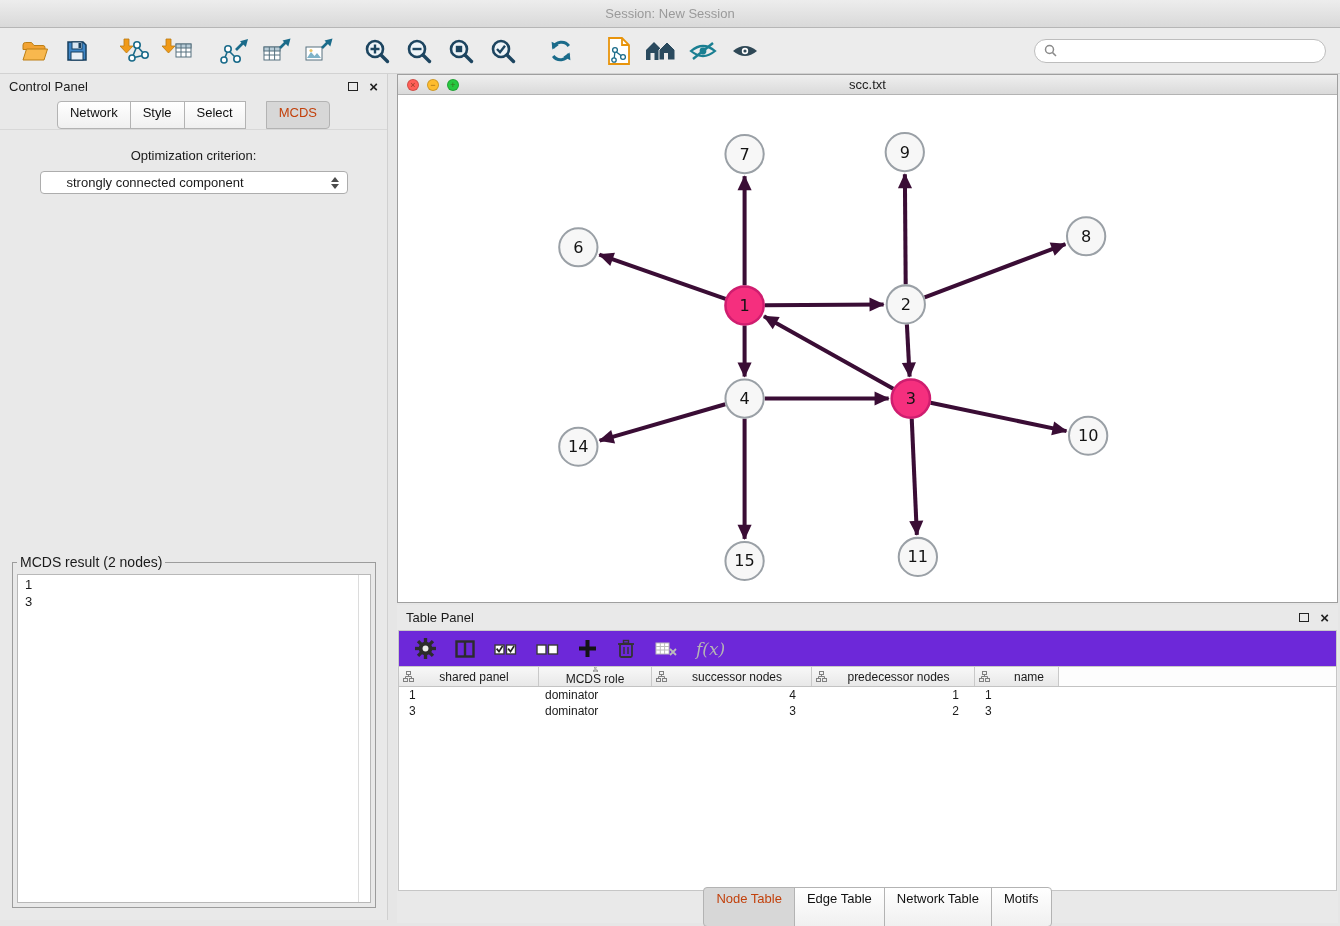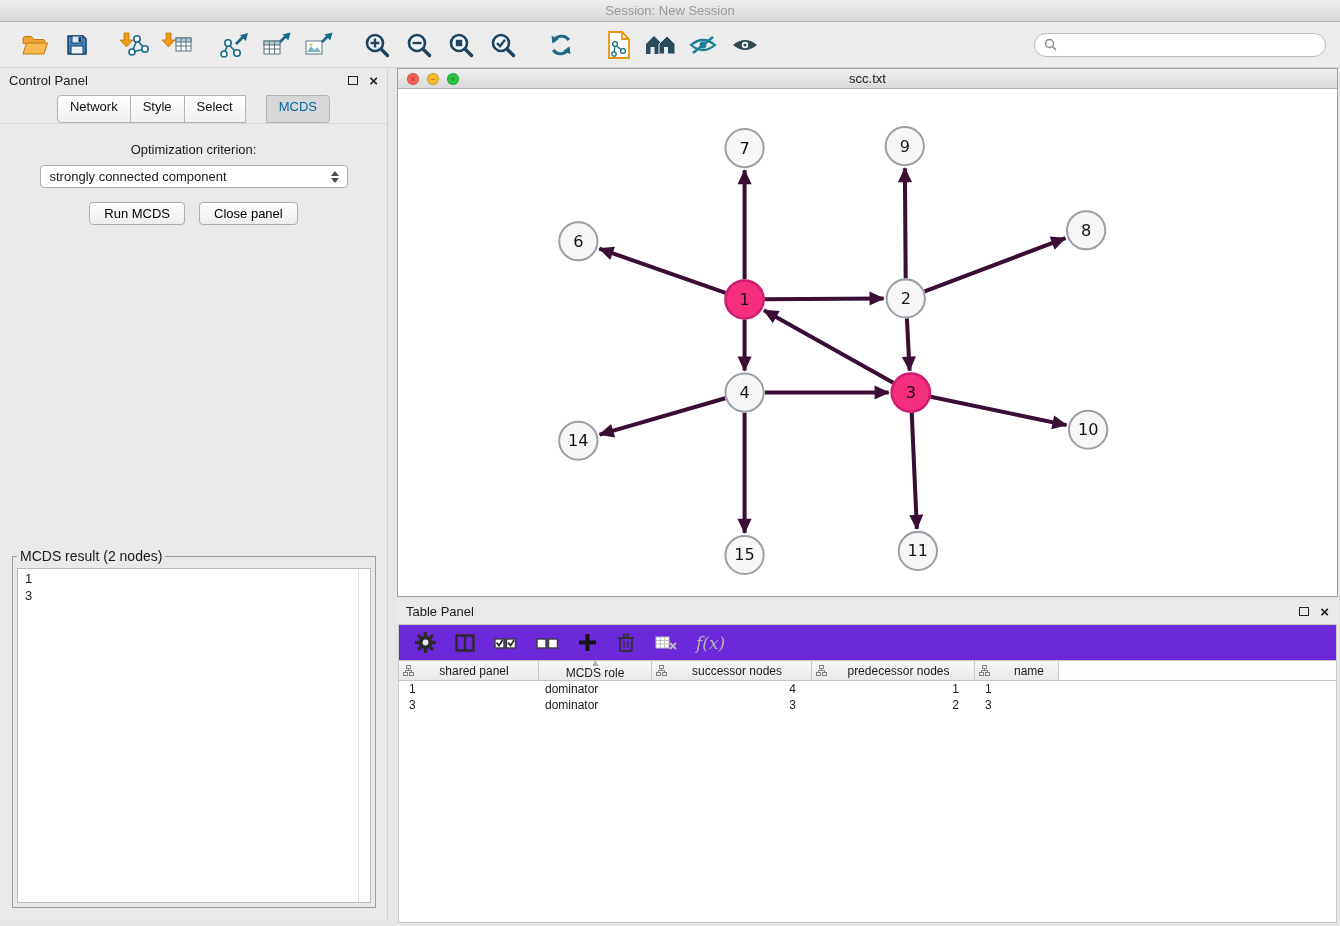--- a/index.html
+++ b/index.html
@@ -8,21 +8,21 @@
     font-family: "Liberation Sans", "DejaVu Sans", sans-serif;
     background: #e4e4e4;
     font-size: 13px;
     color: #1a1a1a;
     -webkit-font-smoothing: antialiased;
   }
   .app { width: 1340px; height: 926px; display: flex; flex-direction: column; }
 
   
   .titlebar {
-    height: 22px; flex: none;
+    height: 28px; flex: none;
     background: linear-gradient(#ededed, #d9d9d9);
     border-bottom: 1px solid #b6b6b6;
     display: flex; align-items: center; justify-content: center;
     color: #9a9a9a; font-size: 13px;
   }
 
   
   .toolbar {
     height: 46px; flex: none; background: #ececec;
     border-bottom: 1px solid #d2d2d2;
@@ -53,29 +53,29 @@
   .close-btn { background: none; border: none; font-size: 15px; font-weight: bold; color: #222; line-height: 1; padding: 0; cursor: default; }
 
   .seg { display: flex; justify-content: center; }
   .seg .tab {
     font-size: 13px; padding: 3px 12px 20px;
     background: linear-gradient(#ffffff, #f0f0f0);
     border: 1px solid #b3b3b3; margin-left: -1px; color: #111; cursor: default;
   }
   .seg .tab:first-child { border-radius: 4px 0 0 4px; margin-left: 0; }
   .seg .tab:last-child { border-radius: 0 4px 4px 0; }
-  .seg .tab.active { background: #d7d7d7; color: #0369a1; margin-left: 20px; }
+  .seg .tab.active { background: #d7d7d7; color: #c2410c; margin-left: 20px; }
 
   .cp-tabs { height: 30px; flex: none; padding-top: 2px; }
   .cp-body { flex: 1; position: relative; border-top: 1px solid #d8d8d8; }
   .opt-label { text-align: center; margin-top: 18px; font-size: 13px; }
   .combo {
     margin: 8px auto 0; width: 308px; height: 23px;
     background: #fff; border: 1px solid #adadad; border-radius: 4px;
-    display: flex; align-items: center; padding-left: 9px; font-size: 13px; cursor: default;
+    display: flex; align-items: center; padding-left: 26px; font-size: 13px; cursor: default;
   }
   .combo-arrows { display: flex; flex-direction: column; gap: 2px; margin-left: auto; padding-right: 8px; }
   .combo-arrows i { width: 0; height: 0; border-left: 4px solid transparent; border-right: 4px solid transparent; }
   .combo-arrows .up { border-bottom: 5px solid #4c4c4c; }
   .combo-arrows .dn { border-top: 5px solid #4c4c4c; }
   .btn-row { display: flex; justify-content: center; gap: 14px; margin-top: 14px; }
   .btn {
     font-size: 13px; padding: 3px 14px;
     background: linear-gradient(#ffffff, #ededed);
     border: 1px solid #adadad; border-radius: 4px; cursor: default;
@@ -346,24 +346,20 @@
         <span class="tab active">MCDS</span>
       </div>
       <div class="cp-body">
         <div class="opt-label">Optimization criterion:</div>
         <div class="combo">
           <span>strongly connected component</span>
           <span class="combo-arrows">
               <i class="up"></i>
               <i class="dn"></i>
             </span>
-        </div>
-        <div class="btn-row">
-          <button class="btn">Run MCDS</button>
-          <button class="btn">Close panel</button>
         </div>
         <fieldset class="result-fieldset">
           <legend>MCDS result (2 nodes)</legend>
           <div class="result-inner">
             <div>1</div>
             <div>3</div>
           </div>
         </fieldset>
       </div>
     </div>
@@ -601,17 +597,25 @@
           </div>
           <div class="tp-row">
             <div class="td al c0">3</div>
             <div class="td al2 c1">dominator</div>
             <div class="td ar c2">3</div>
             <div class="td ar c3">2</div>
             <div class="td al c4">3</div>
           </div>
         </div>
 
+        <div class="tp-tabs">
+          <span class="seg">
+            <span class="tab active">Node Table</span>
+            <span class="tab">Edge Table</span>
+            <span class="tab">Network Table</span>
+            <span class="tab">Motifs</span>
+          </span>
+        </div>
       </div>
     </div>
   </div>
 
 </div>
 
 </body></html>

